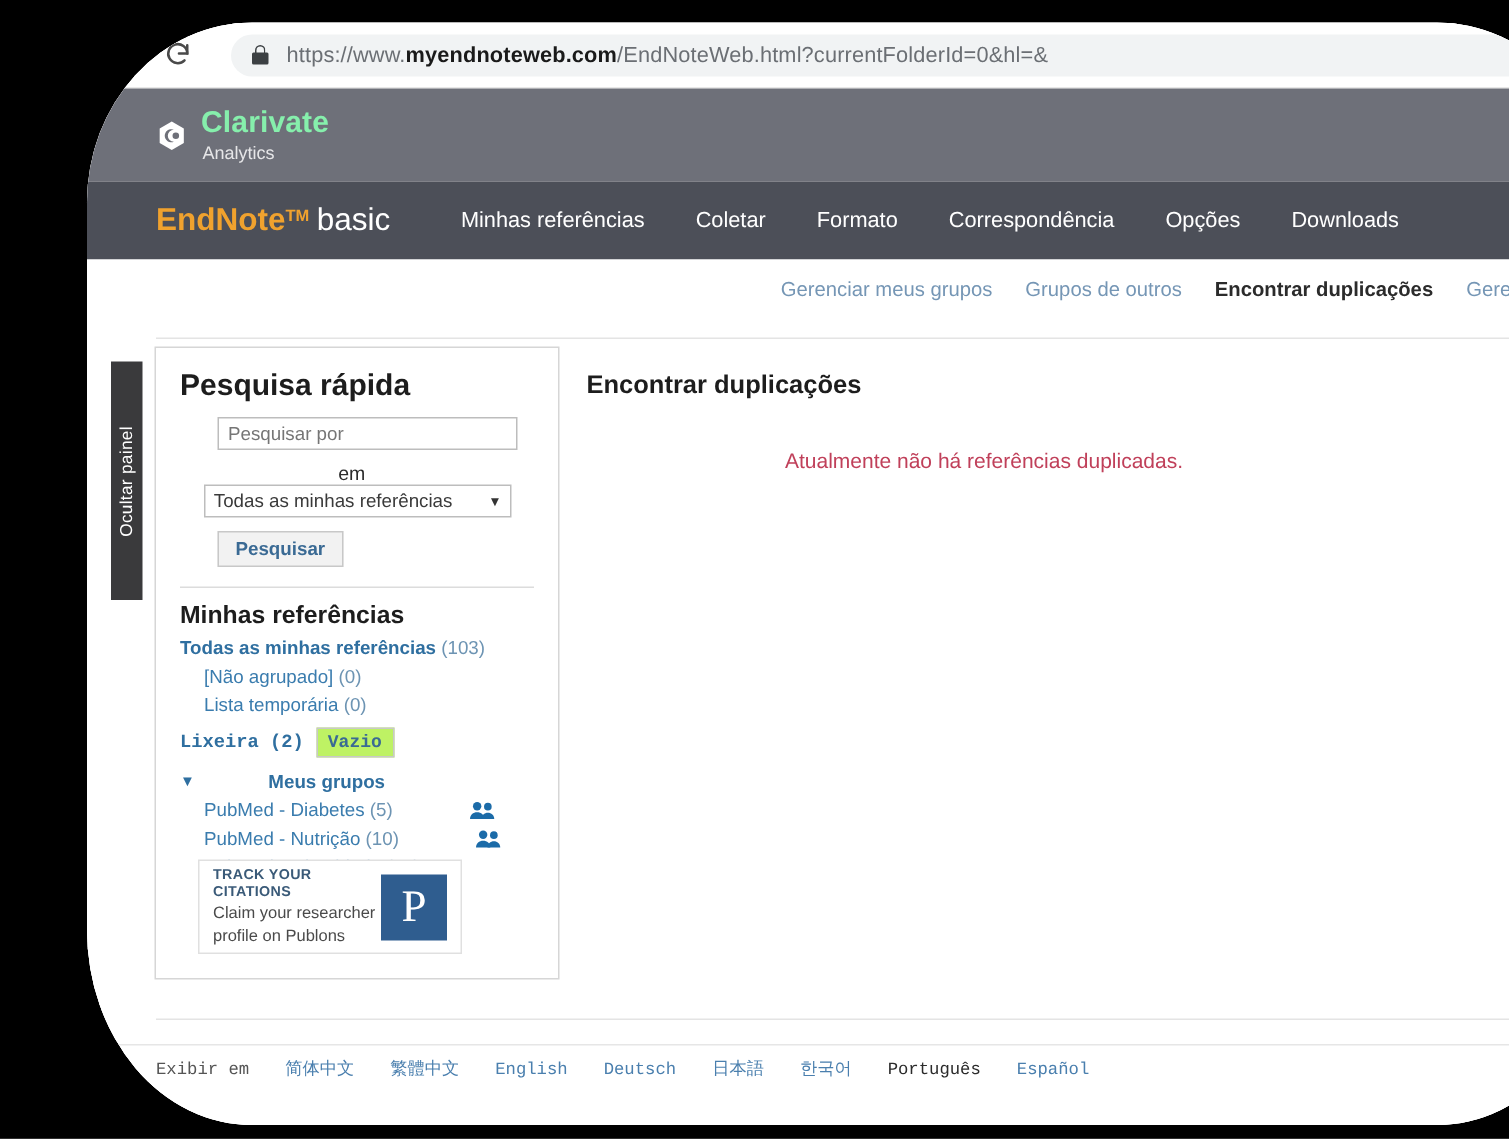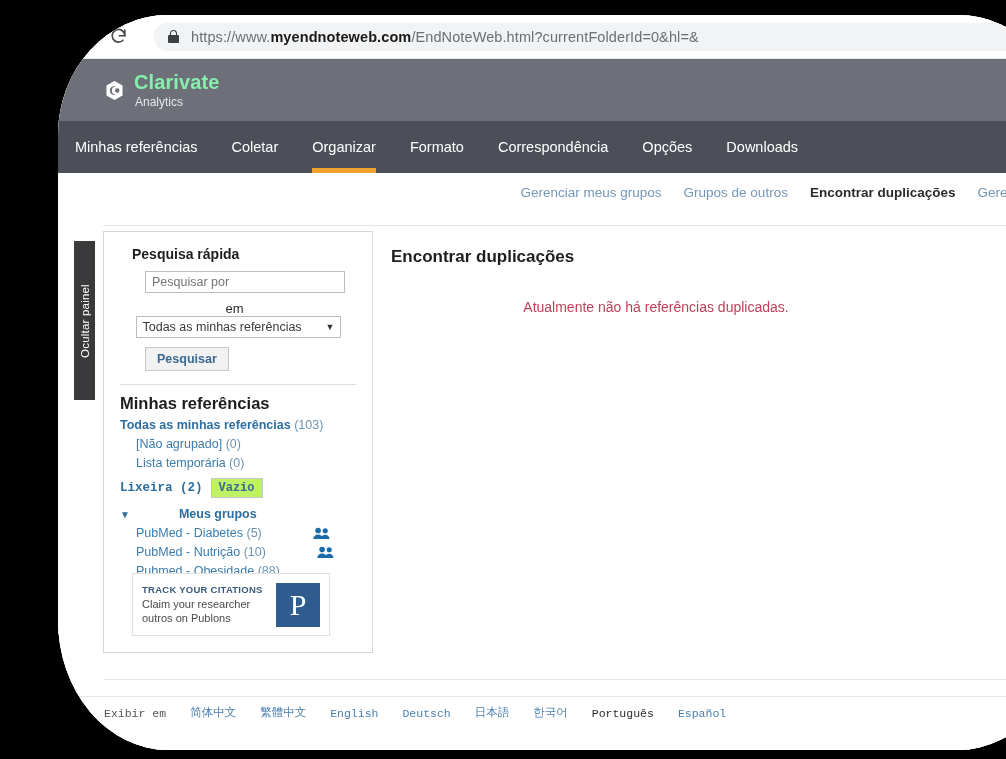--- a/index.html
+++ b/index.html
@@ -156,22 +156,22 @@
 
   
   .panel {
     position: absolute; left: 45px; top: 216px;
     width: 270px; height: 422px;
     background: #ffffff;
     border: 1px solid #d6d6d6;
   }
   .panel-pad { padding: 14px 16px 0 16px; }
   .panel-h {
-    font-size: 14px; font-weight: 700; color: #1d1d1d;
-    margin: 0 0 9px 12px;
+    font-size: 20px; font-weight: 700; color: #1d1d1d;
+    margin: 0 0 9px 0;
   }
   .qs-input {
     display: block;
     width: 200px; height: 22px;
     border: 1px solid #bdbdbd;
     font-size: 12.5px; color: #8e8e8e;
     padding: 0 6px;
     background: #ffffff;
     font-family: "Liberation Sans", sans-serif;
     margin-left: 25px;
@@ -228,21 +228,21 @@
   .tri { font-size: 10px; color: #2f6fa0; margin-right: 5px; }
   .grp-head-t { font-size: 12.5px; font-weight: 700; color: #2f6fa0; padding-left: 44px; }
   .grp-row { display: flex; align-items: center; margin-left: 16px; margin-bottom: 5px; cursor: pointer; gap: 46px; }
   .grp-row .t { font-size: 12.5px; color: #3a7cae; }
   .grp-row .t .cnt { color: #6d94b3; }
   .people { margin-left: 5px; display: inline-flex; }
 
   
   .promo {
     position: absolute; left: 28px; bottom: 16px;
-    width: 198px; height: 63px;
+    width: 176px; height: 63px;
     background: #ffffff;
     border: 1px solid #e0e0e0;
     display: flex; align-items: center;
     padding: 0 9px;
   }
   .promo-text { flex: 1; }
   .promo-t1 { font-size: 9.5px; font-weight: 700; color: #3a5a78; letter-spacing: .25px; }
   .promo-t2 { font-size: 11px; color: #4a4a4a; line-height: 1.28; margin-top: 2px; }
   .promo-logo {
     width: 44px; height: 44px; background: #2f5d8f;
@@ -304,28 +304,30 @@
             </svg>
           </span>
           <span class="brand-text">
             <span class="brand-name">Clarivate</span>
             <span class="brand-sub">Analytics</span>
           </span>
         </div>
       </div>
 
       <div class="navbar">
+        <div class="logo">
+          <span class="en">EndNote</span>
+            <span class="tm">TM</span>
+            <span class="bas">basic</span>
+        </div>
         <div class="navitem">
             <span>Minhas referências</span>
           </div>
         <div class="navitem">
             <span>Coletar</span>
-          </div>
-        <div class="navitem active">
-            <span>Organizar</span>
           </div>
         <div class="navitem">
             <span>Formato</span>
           </div>
         <div class="navitem">
             <span>Correspondência</span>
           </div>
         <div class="navitem">
             <span>Opções</span>
           </div>
@@ -416,21 +418,21 @@
           <div class="grp-row">
             <span class="t"><span>Pubmed - Obesidade</span> <span class="cnt">(88)</span></span>
           </div>
         </div>
 
         <div class="promo">
           <div class="promo-text">
             <div class="promo-t1">TRACK YOUR CITATIONS</div>
             <div class="promo-t2">
               <span>Claim your researcher</span><br>
-              <span>outros on Publons</span>
+              <span>profile on Publons</span>
             </div>
           </div>
           <div class="promo-logo">
             <span>P</span>
           </div>
         </div>
       </div>
 
       <div class="footer">
         <div class="foot-row">

